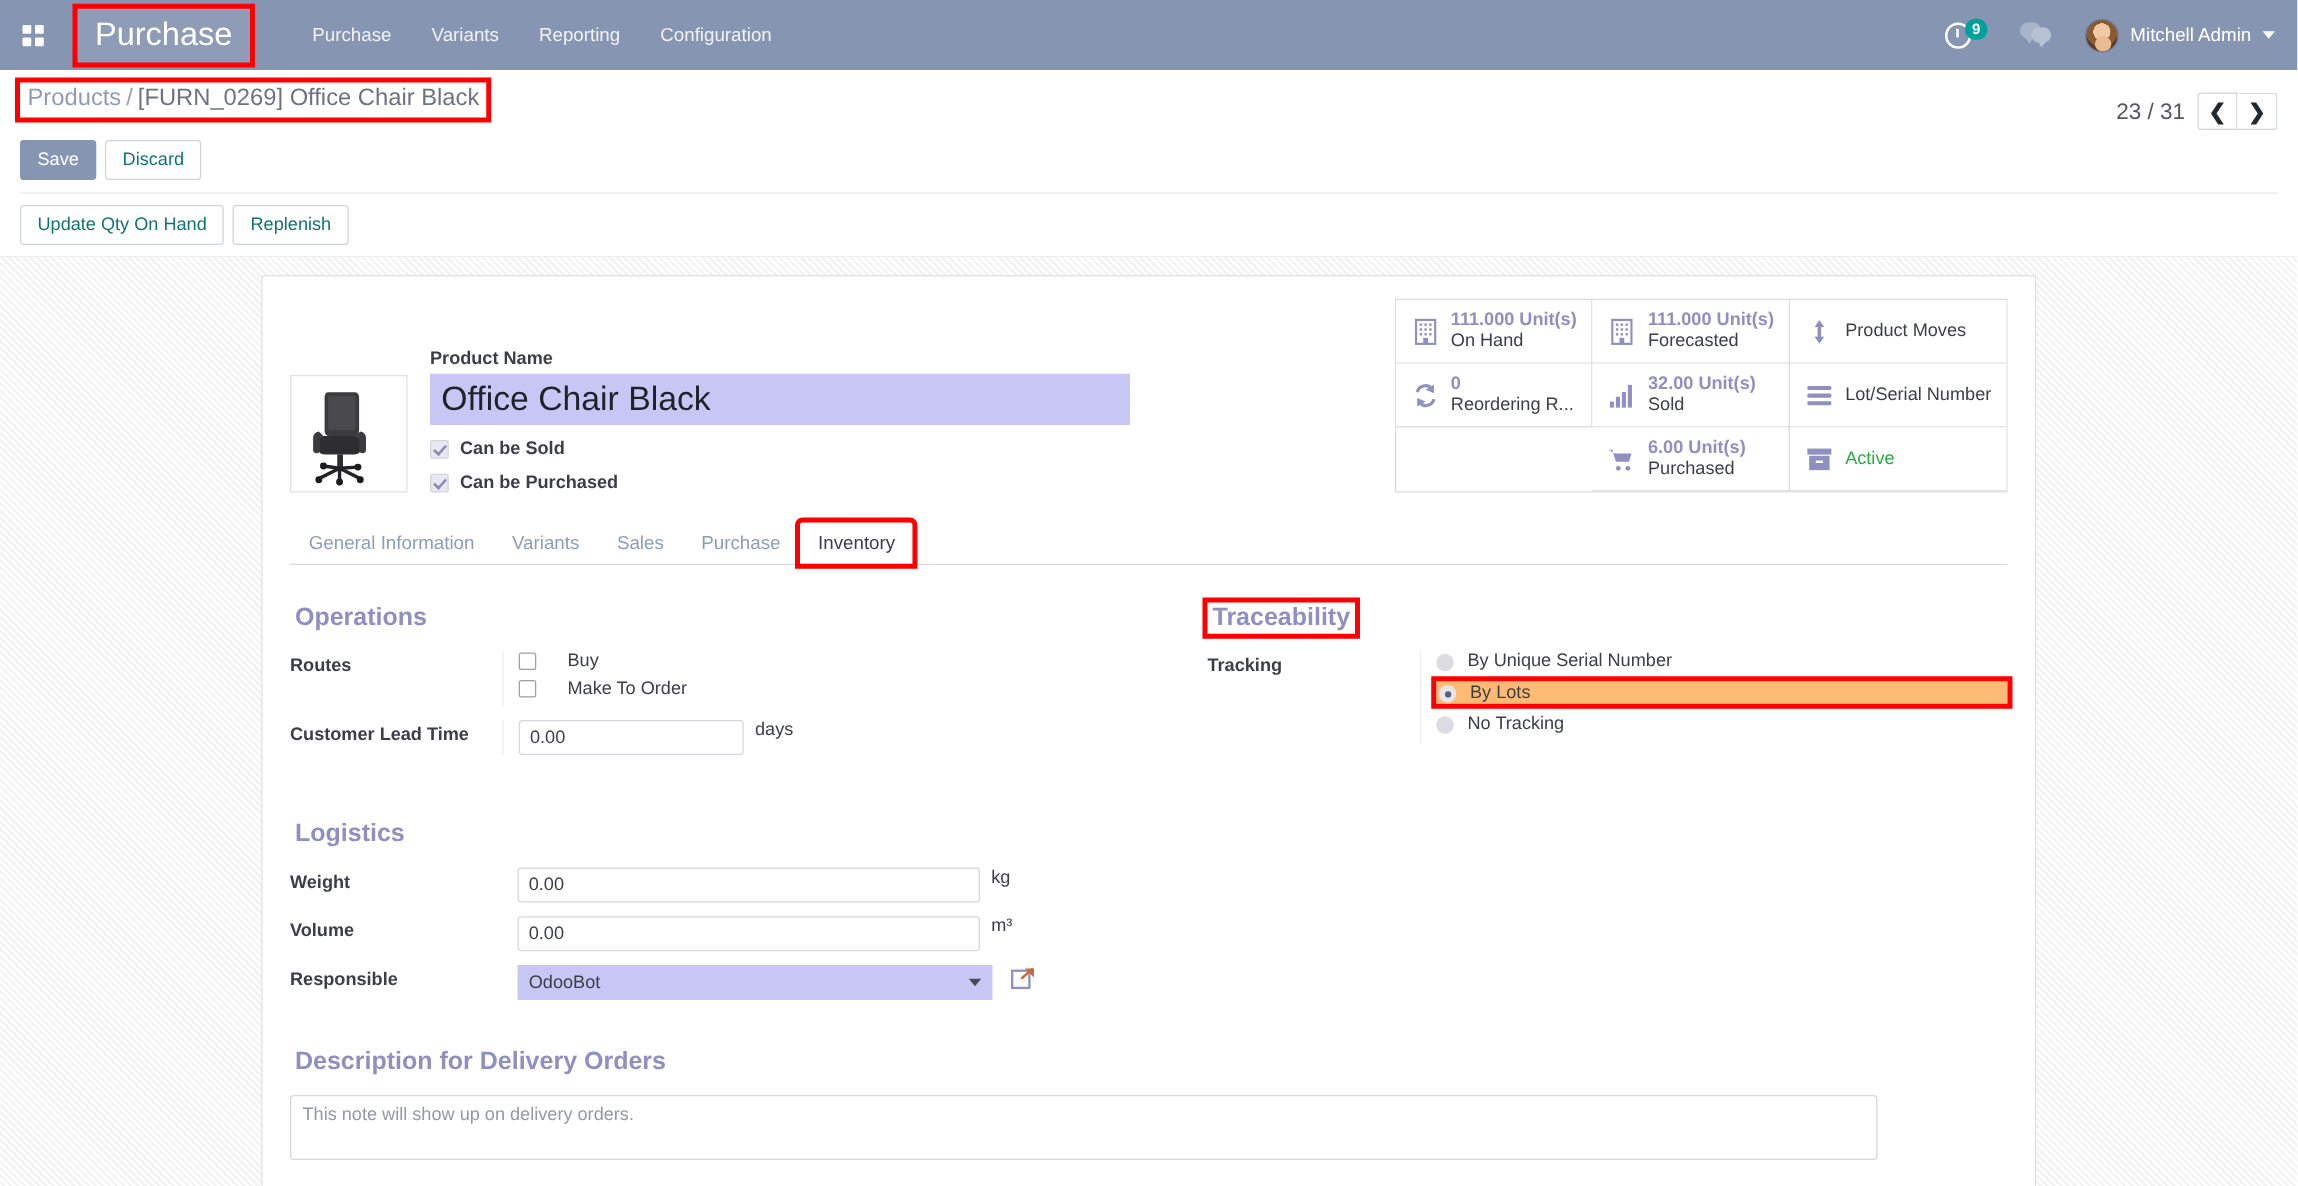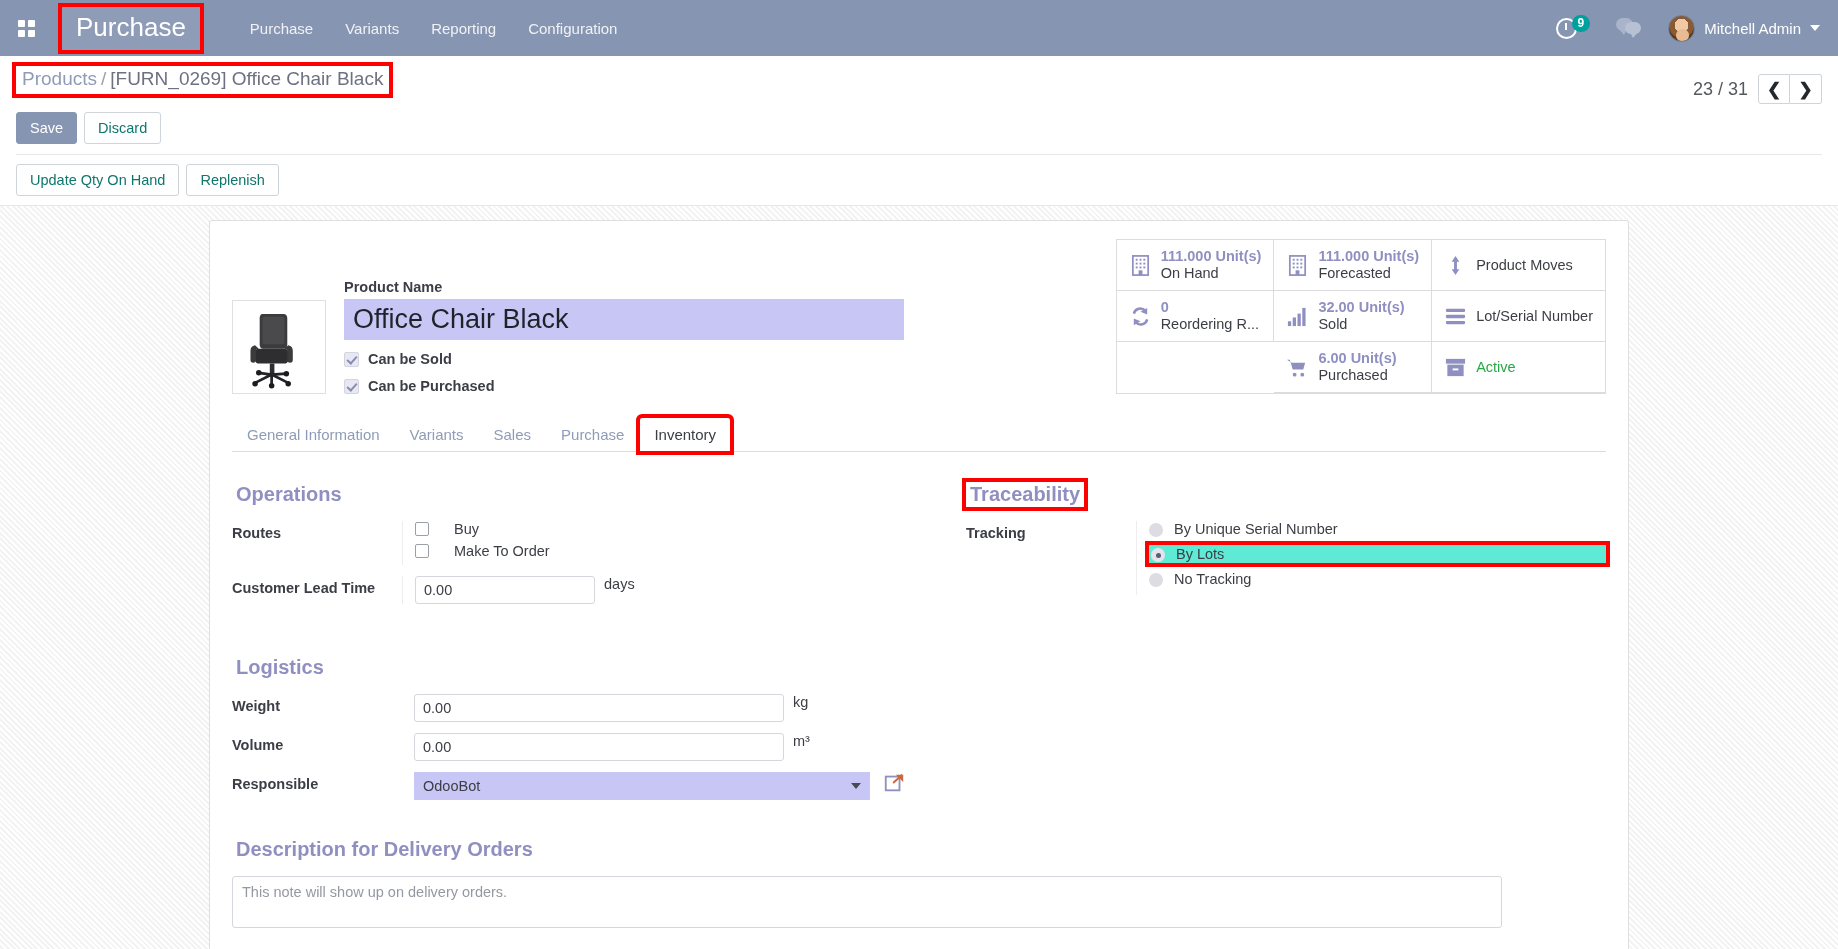--- a/index.html
+++ b/index.html
@@ -260,21 +260,21 @@
   .radio {
     width:14px; height:14px; border-radius:50%;
     background:#dcdce2; flex:none; position:relative; cursor:pointer;
   }
   .radio.sel { background:#e4e4ea; }
   .radio.sel:after {
     content:""; position:absolute; left:4.5px; top:4.5px;
     width:5px; height:5px; border-radius:50%; background:#5b5b7a;
   }
   .radio-line span { font-size:14.5px; color:#3c3e45; }
-  .radio-hl { outline:4px solid #fe0000; padding:1px 8px 1px 2px; background:#5eead4; }
+  .radio-hl { outline:4px solid #fe0000; padding:1px 8px 1px 2px; background:#fdba74; }
 
   .sel-input {
     background:#c7c6f5; border:none; padding:6px 9px;
     font-size:14.5px; color:#3c3e45; width:100%;
     display:flex; align-items:center; cursor:pointer;
   }
   .sel-caret {
     margin-left:auto; width:0;height:0;
     border-left:5px solid transparent;border-right:5px solid transparent;
     border-top:6px solid #4a4a55;
@@ -559,21 +559,21 @@
           <div class="flabel">Volume</div>
           <div class="fctrl inline noborder">
             <input class="inp" style="width: 370px;" value="0.00">
             <span class="unit-txt">m³</span>
           </div>
         </div>
 
         <div class="frow">
           <div class="flabel">Responsible</div>
           <div class="fctrl inline noborder">
-            <div class="sel-input" style="width:456px">
+            <div class="sel-input" style="width:380px">
               <span>OdooBot</span>
               <span class="sel-caret"></span>
             </div>
             <span class="ext-link">
               <svg width="22" height="22" viewBox="0 0 24 24">
                 <rect x="3" y="5" width="15" height="15" fill="none" stroke="#8f8fc1" stroke-width="2"></rect>
                 <path d="M11 12 L21 3" stroke="#c86a3f" stroke-width="2.2"></path>
                 <polygon points="14,3 22,3 22,11" fill="#c86a3f"></polygon>
               </svg>
             </span>

